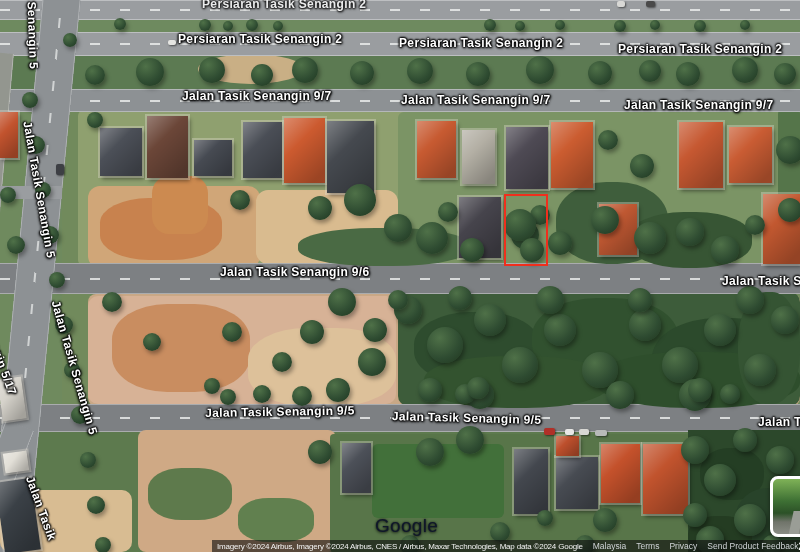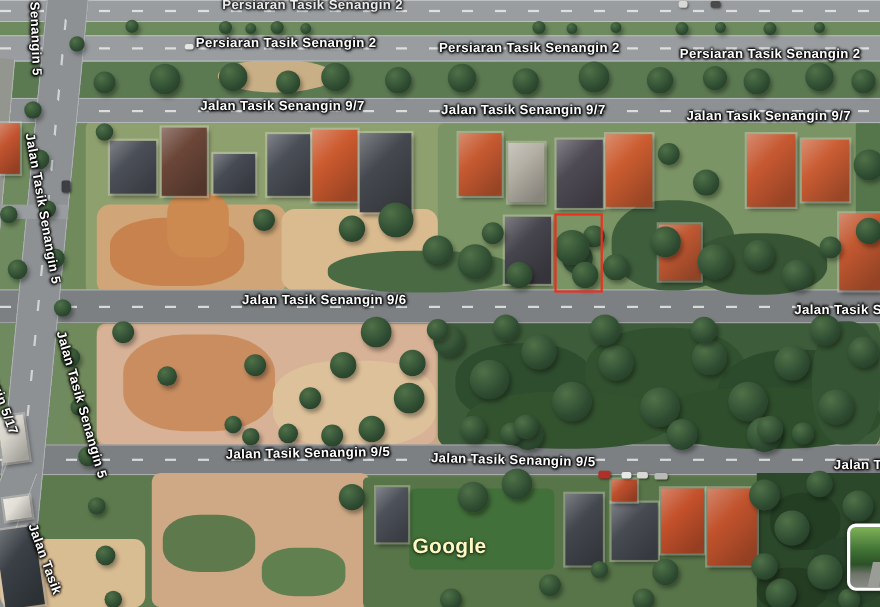--- a/index.html
+++ b/index.html
@@ -29,21 +29,21 @@
   .car{border-radius:2px;box-shadow:1px 1px 2px rgba(0,0,0,.5);}
   
   .parcel{border:2px solid #ef2f1d;background:transparent;}
   
   .rlabel{
     color:#fff;font-size:12px;font-weight:700;letter-spacing:.35px;white-space:nowrap;
     text-shadow:0 1px 2px #000, 1px 0 2px #000, -1px 0 2px #000, 0 -1px 2px #000, 1px 1px 3px rgba(0,0,0,.9);
     transform-origin:0 0;line-height:14px;
   }
   
-  .glogo{left:375px;top:487px;color:#fef9c3;font-size:19px;font-weight:700;letter-spacing:.3px;
+  .glogo{left:375px;top:515px;color:#0f172a;font-size:19px;font-weight:400;letter-spacing:.3px;
     text-shadow:0 1px 3px rgba(0,0,0,.7),0 0 2px rgba(0,0,0,.5);}
   .sv-thumb{left:770px;top:476px;width:38px;height:61px;border:3px solid #fff;border-radius:8px;
     box-shadow:0 1px 4px rgba(0,0,0,.5);overflow:hidden;
     background:linear-gradient(180deg,#7fb257 0%,#3e7034 40%,#2c5127 62%,#70746a 78%,#8a8d85 100%);}
   .sv-thumb::after{content:"";position:absolute;left:55%;top:58%;width:10px;height:45%;
     background:#9a9d96;transform:skewX(-12deg);}
   .attrib{
     left:212px;top:540px;width:588px;height:12px;background:rgba(15,15,15,.62);
     display:flex;align-items:center;white-space:nowrap;overflow:hidden;
   }
@@ -275,13 +275,21 @@
   <span class="rlabel" style="left:758px;top:415px;">Jalan Tasik Senangin 9/5</span>
   <span class="rlabel" style="left:36px;top:-70px;transform:rotate(88deg);">Jalan Tasik Senangin 5</span>
   <span class="rlabel" style="left:34px;top:120px;transform:rotate(80deg);">Jalan Tasik Senangin 5</span>
   <span class="rlabel" style="left:62px;top:299px;transform:rotate(74deg);">Jalan Tasik Senangin 5</span>
   <span class="rlabel" style="left:-34px;top:245px;transform:rotate(70deg);">Jalan Tasik Senangin 5/17</span>
   <span class="rlabel" style="left:36px;top:474px;transform:rotate(70deg);">Jalan Tasik</span>
 
   <div class="glogo">Google</div>
   <div class="sv-thumb"></div>
 
+  <div class="attrib">
+    <span class="credit">Imagery ©2024 Airbus, Imagery ©2024 Airbus, CNES / Airbus, Maxar Technologies, Map data ©2024 Google</span>
+    <span class="lnk">Malaysia</span>
+    <span class="lnk">Terms</span>
+    <span class="lnk">Privacy</span>
+    <span class="lnk">Send Product Feedback</span>
+    <span class="scale">2</span>
+  </div>
 </div>
 
 </body></html>

